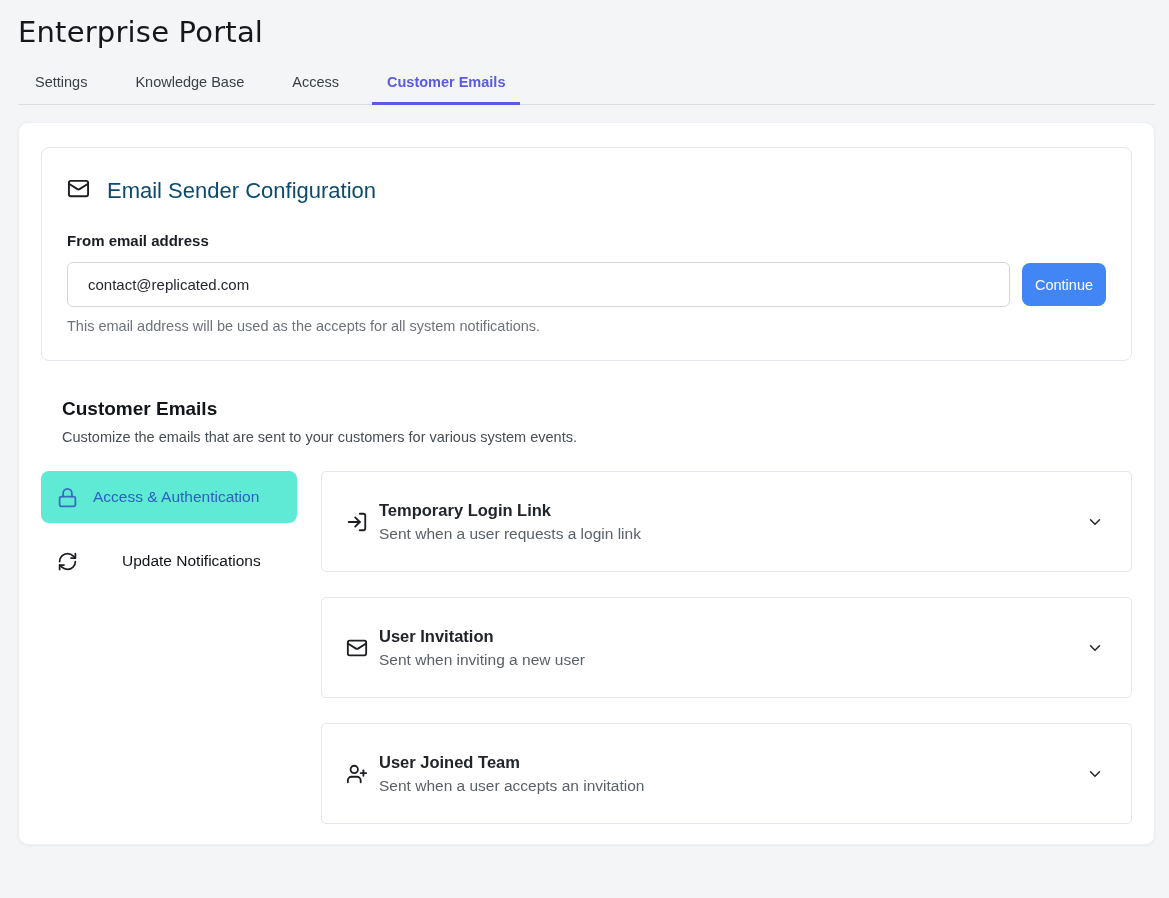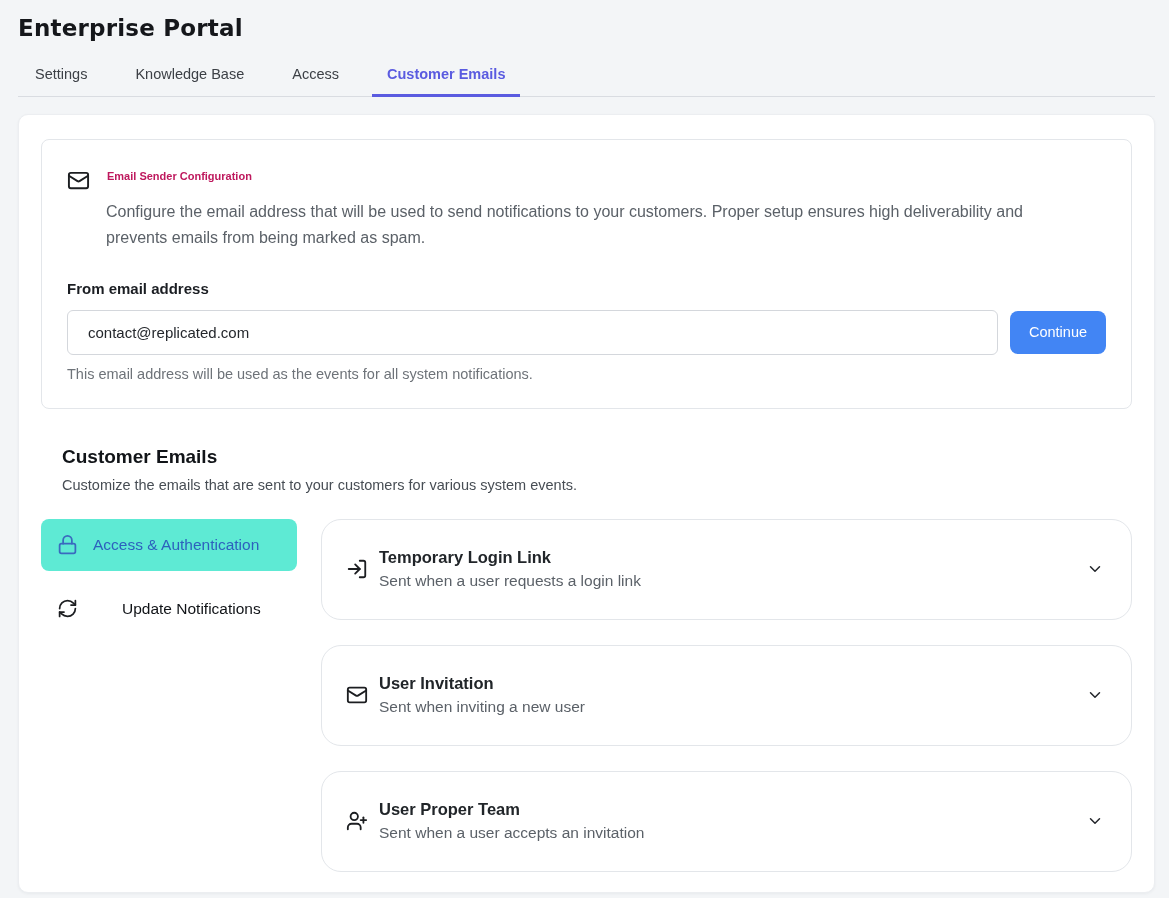--- a/index.html
+++ b/index.html
@@ -8,22 +8,22 @@
     background: #f3f5f7;
     font-family: "Liberation Sans", sans-serif;
     color: #1c1f24;
     overflow: hidden;
   }
   .page { width: 1169px; height: 898px; }
 
   
   h1.page-title {
     font-family: "DejaVu Sans", sans-serif;
-    font-size: 23px;
-    font-weight: 700;
+    font-size: 29px;
+    font-weight: 400;
     letter-spacing: 0.2px;
     color: #15171b;
     margin: 15px 0 0 18px;
   }
 
   
   .tabbar {
     display: flex;
     gap: 18px;
     margin: 14px 14px 0 18px;
@@ -65,23 +65,23 @@
     border-radius: 8px;
     padding: 28px 25px 26px;
   }
   .config-head {
     display: flex;
     align-items: flex-start;
     gap: 17px;
   }
   .config-head .icon-wrap { margin-top: 1px; }
   .config-title {
-    font-size: 11px;
-    font-weight: 700;
-    color: #be185d;
+    font-size: 22px;
+    font-weight: 400;
+    color: #0c4a6e;
     padding-top: 2px;
   }
   .config-desc {
     margin: 7px 0 0 39px;
     max-width: 972px;
     font-size: 16px;
     line-height: 1.65;
     color: #5b6168;
   }
   .field-label {
@@ -102,21 +102,21 @@
     border: 1px solid #d4d7dc;
     border-radius: 6px;
     padding: 6px 20px;
     font-family: "Liberation Sans", sans-serif;
     font-size: 15px;
     color: #24272c;
     outline: none;
     background: #fff;
   }
   .continue-btn {
-    width: 96px;
+    width: 84px;
     height: 43px;
     border: none;
     border-radius: 8px;
     background: #4285f4;
     color: #ffffff;
     font-family: "Liberation Sans", sans-serif;
     font-size: 14.5px;
     font-weight: 500;
     cursor: pointer;
     flex-shrink: 0;
@@ -170,21 +170,21 @@
   
   .email-cards {
     flex: 1;
     display: flex;
     flex-direction: column;
     gap: 25px;
   }
   .email-card {
     height: 101px;
     border: 1px solid #e3e6ea;
-    border-radius: 20px;
+    border-radius: 5px;
     background: #fff;
     display: flex;
     align-items: center;
     padding: 0 27px 0 24px;
     cursor: pointer;
   }
   .email-card .icon-wrap { flex-shrink: 0; }
   .email-card-text { margin-left: 11px; }
   .email-card-title {
     font-size: 16.5px;
@@ -220,28 +220,27 @@
     <section class="config-card">
       <div class="config-head">
         <span class="icon-wrap">
           <svg width="23" height="23" viewBox="0 0 24 24" fill="none" stroke="currentColor" stroke-width="2" stroke-linecap="round" stroke-linejoin="round">
               <rect x="2" y="4" width="20" height="16" rx="2"></rect>
               <path d="m22 7-8.97 5.7a1.94 1.94 0 0 1-2.06 0L2 7"></path>
             </svg>
         </span>
         <div class="config-title">Email Sender Configuration</div>
       </div>
-      <p class="config-desc">Configure the email address that will be used to send notifications to your customers. Proper setup ensures high deliverability and prevents emails from being marked as spam.</p>
 
       <div class="field-label">From email address</div>
       <div class="input-row">
         <input class="email-input" type="text" value="contact@replicated.com" style="">
         <button class="continue-btn">Continue</button>
       </div>
-      <div class="helper-text">This email address will be used as the events for all system notifications.</div>
+      <div class="helper-text">This email address will be used as the accepts for all system notifications.</div>
     </section>
 
     <h2 class="section-title">Customer Emails</h2>
     <p class="section-desc">Customize the emails that are sent to your customers for various system events.</p>
 
     <div class="emails-layout">
 
       <div class="category-col">
         <div class="category-item selected">
           <span class="icon-wrap">
@@ -307,21 +306,21 @@
         <div class="email-card">
           <span class="icon-wrap">
             <svg width="22" height="22" viewBox="0 0 24 24" fill="none" stroke="currentColor" stroke-width="2" stroke-linecap="round" stroke-linejoin="round">
                 <path d="M16 21v-2a4 4 0 0 0-4-4H6a4 4 0 0 0-4 4v2"></path>
                 <circle cx="9" cy="7" r="4"></circle>
                 <line x1="19" x2="19" y1="8" y2="14"></line>
                 <line x1="22" x2="16" y1="11" y2="11"></line>
               </svg>
           </span>
           <div class="email-card-text">
-            <div class="email-card-title">User Proper Team</div>
+            <div class="email-card-title">User Joined Team</div>
             <div class="email-card-sub">Sent when a user accepts an invitation</div>
           </div>
           <span class="chevron-wrap">
             <svg width="18" height="18" viewBox="0 0 24 24" fill="none" stroke="currentColor" stroke-width="2" stroke-linecap="round" stroke-linejoin="round">
                 <path d="m6 9 6 6 6-6"></path>
               </svg>
           </span>
         </div>
 
       </div>

